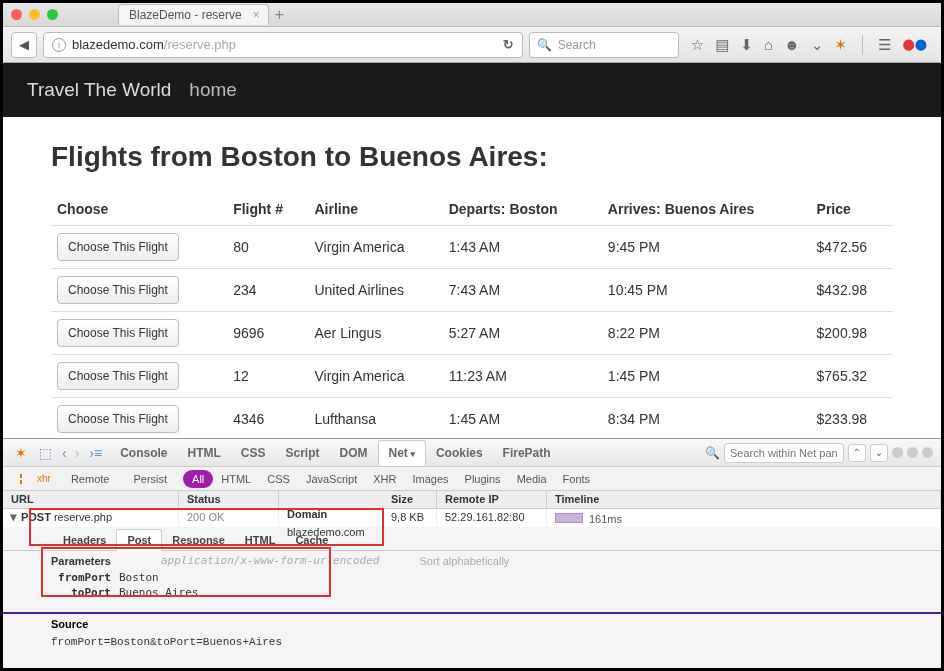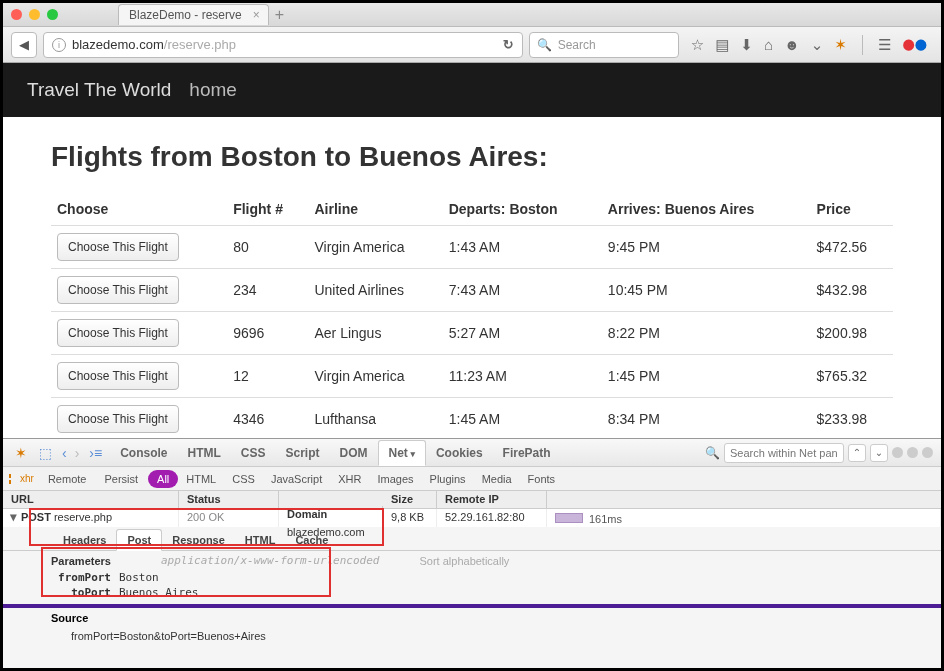--- a/index.html
+++ b/index.html
@@ -44,21 +44,21 @@
 .dt-tabs .arr { color: #5b8dd6; font-size: 14px; padding: 0 2px; }
 .dt-tabs .arr.dis { color: #bbb; }
 .dt-tabs .tabitem { padding: 5px 10px; color: #666; font-weight: bold; cursor: pointer; }
 .dt-tabs .tabitem.active { background: #fff; border: 1px solid #ccc; border-bottom: 1px solid #fff; border-radius: 3px 3px 0 0; margin-bottom: -1px; }
 .dt-tabs .drop::after { content: " ▾"; font-size: 9px; }
 .dt-search { margin-left: auto; display: flex; align-items: center; gap: 4px; }
 .dt-search input { width: 120px; height: 20px; border: 1px solid #ccc; border-radius: 3px; padding: 0 5px; font-size: 11px; }
 .dt-search .sbtn { width: 18px; height: 18px; border: 1px solid #ccc; border-radius: 3px; background: #fff; display: flex; align-items: center; justify-content: center; font-size: 10px; color: #666; }
 .dt-search .circ { width: 11px; height: 11px; border-radius: 50%; background: #ccc; }
 
-.dt-sub { display: flex; align-items: center; height: 24px; border-bottom: 1px solid #ccc; padding: 0 5px; gap: 2px; background: #f2f2f2; font-size: 11px; }
+.dt-sub { display: flex; align-items: center; height: 24px; border-bottom: 1px solid #ccc; padding: 0 16px; gap: 8px; background: #f2f2f2; font-size: 11px; }
 .dt-sub .pill { padding: 3px 9px; color: #555; cursor: pointer; border-radius: 10px; }
 .dt-sub .pill.active { background: #a21caf; color: #fff; }
 .dt-sub .lbl { padding: 3px 8px; color: #555; cursor: pointer; }
 .dt-sub .xhr { color: #d97a00; font-size: 10px; margin-right: 4px; }
 .dt-sub .pause { display: inline-flex; flex-direction: column; margin-right: 6px; }
 .dt-sub .pause span { width: 2px; height: 4px; background: #d97a00; margin: 1px; display: inline-block; }
 
 .dt-grid { display: flex; height: 18px; border-bottom: 1px solid #ccc; background: #eee; font-size: 11px; font-weight: bold; color: #333; }
 .dt-grid > div { padding: 2px 8px; border-right: 1px solid #ccc; }
 .col-url { width: 176px; } .col-status { width: 100px; } .col-domain { width: 104px; margin-top: 15px; }
@@ -78,22 +78,22 @@
 .subtabs .st { padding: 4px 10px; color: #444; cursor: pointer; }
 .subtabs .st.active { background: #fff; border: 1px solid #ccc; border-bottom: 1px solid #fff; border-radius: 3px 3px 0 0; margin-bottom: -1px; }
 
 .params-row { display: flex; padding: 3px 48px; font-size: 11px; align-items: center; }
 .params-row .lbl2 { font-weight: bold; color: #333; }
 .params-row .mime { color: #aaa; margin-left: 50px; font-style: italic; font-family: monospace; }
 .params-row .sort { color: #aaa; margin-left: 40px; }
 .kv { padding: 1px 48px; font-size: 11px; font-family: Menlo, monospace; }
 .kv .k { display: inline-block; width: 60px; text-align: right; font-weight: bold; color: #333; }
 .kv .v { margin-left: 8px; color: #333; }
-.srcrow { padding: 4px 48px; font-size: 11px; font-weight: bold; border-top: 4px solid #4c1d95; margin-top: 4px; }
-.srcval { padding: 2px 68px; font-size: 11px; font-family: Liberation Sans, sans-serif; color: #333; }
+.srcrow { padding: 4px 48px; font-size: 11px; font-weight: bold; border-top: 2px solid #4c1d95; margin-top: 12px; }
+.srcval { padding: 2px 48px; font-size: 11px; font-family: Liberation Mono, monospace; color: #333; }
 </style>
 </head>
 <body>
 
 <div class="titlebar">
   <div class="traffic">
     <div class="dot red"></div>
     <div class="dot yellow"></div>
     <div class="dot green"></div>
   </div>
@@ -224,20 +224,21 @@
     <span class="lbl">Persist</span>
     <span id="filter-slot"><span class="pill active">All</span><span class="lbl">HTML</span><span class="lbl">CSS</span><span class="lbl">JavaScript</span><span class="lbl">XHR</span><span class="lbl">Images</span><span class="lbl">Plugins</span><span class="lbl">Media</span><span class="lbl">Fonts</span></span>
   </div>
 
   <div class="dt-grid">
     <div class="col-url">URL</div>
     <div class="col-status">Status</div>
     <div class="col-domain">Domain</div>
     <div class="col-size">Size</div>
     <div class="col-ip">Remote IP</div>
+    <div class="col-timeline">Timeline</div>
   </div>
 
   <div class="dt-row">
     <div class="col-url"><span class="tri">▶</span><b>POST</b> <span>reserve.php</span></div>
     <div class="col-status" style="color:#888">200 OK</div>
     <div class="col-domain">blazedemo.com</div>
     <div class="col-size">9,8 KB</div>
     <div class="col-ip">52.29.161.82:80</div>
     <div class="col-timeline"><span class="tl-bar"></span><span class="tl-txt">161ms</span></div>
   </div>

